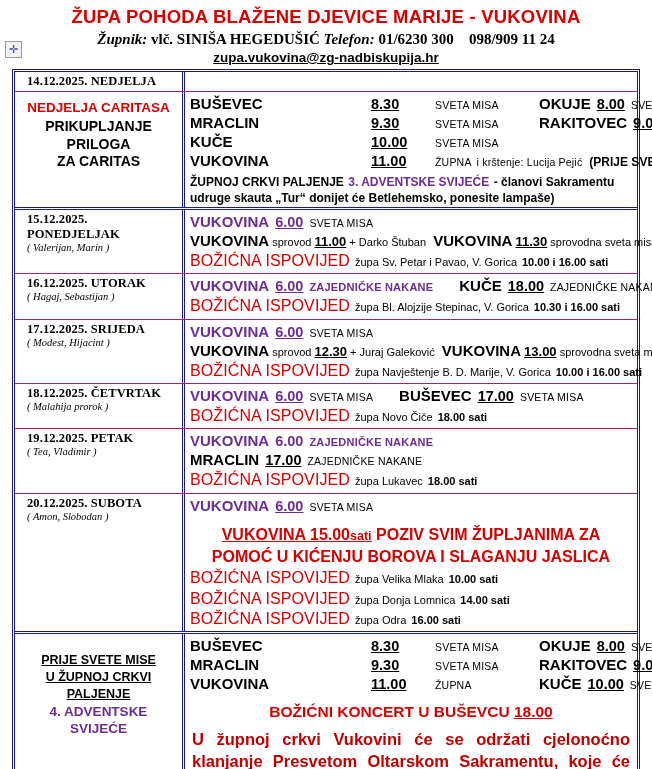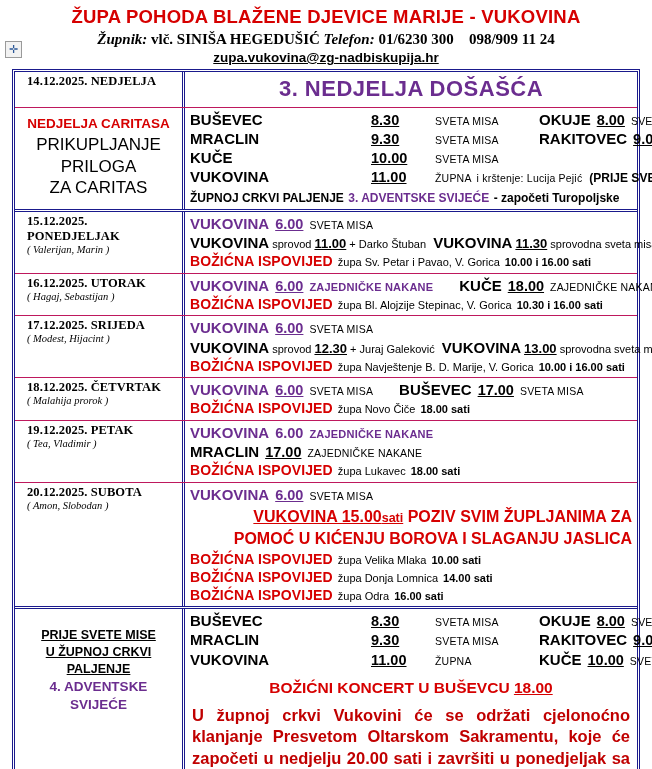--- a/index.html
+++ b/index.html
@@ -70,36 +70,36 @@
   .bold{font-weight:bold;}
 
   .colA{width:175px;flex:0 0 175px;}
   .colB{width:58px;flex:0 0 58px;}
   .colC{width:78px;flex:0 0 78px;}
   .gap{width:26px;flex:0 0 26px;}
 
   
   .lblk{padding-top:4px;}
   .cred{color:#D60000;font-weight:bold;font-size:13.5px;line-height:1.5;}
-  .cblk{font-weight:normal;font-size:17px;line-height:1.25;}
+  .cblk{font-weight:bold;font-size:14px;line-height:1.25;}
   .pre{font-weight:bold;font-size:12.5px;line-height:1.35;text-decoration:underline;}
   .adv{color:#6B2D8F;font-weight:bold;font-size:13.5px;line-height:1.3;}
 
   
   .conf{display:flex;align-items:baseline;white-space:nowrap;line-height:1.2;margin:1px 0;}
-  .conf-tag{color:#D60000;font-weight:bold;font-size:14px;letter-spacing:.1px;}
+  .conf-tag{color:#D60000;font-weight:normal;font-size:16px;letter-spacing:.1px;}
   .conf-txt{font-size:11px;margin-left:5px;}
 
   
   .fun{white-space:nowrap;line-height:1.2;margin:1px 0;font-size:11px;}
   .fun .big{font-weight:bold;font-size:15px;}
   .fun .u{font-weight:bold;font-size:13px;text-decoration:underline;}
 
   
-  .callbig{color:#D60000;font-weight:bold;font-size:16px;text-align:right;line-height:1.3;margin:3px 0 1px 0;}
+  .callbig{color:#D60000;font-weight:bold;font-size:16px;text-align:center;line-height:1.3;margin:10px 0 1px 0;}
   .callbig .u{text-decoration:underline;}
   .callbig .sm{font-size:12.5px;}
 
   
   .concert{color:#D60000;font-weight:bold;font-size:15.5px;text-align:center;margin:10px 0 4px 0;}
   .concert .u{text-decoration:underline;}
   .adoration{color:#C00000;font-weight:bold;font-size:16.5px;line-height:1.3;text-align:justify;margin:8px 2px 4px 2px;}
 </style>
 </head>
 <body>
@@ -119,23 +119,20 @@
     <div class="hdr-mail">zupa.vukovina@zg-nadbiskupija.hr</div>
   </div>
   <div class="movehandle">✛</div>
 
   <div class="tbl">
 
     <div class="row">
       <div class="cL">
         <div class="date">14.12.2025.  NEDJELJA</div>
       </div>
-      <div class="cR">
-        <div class="banner">3.  NEDJELJA   DOŠAŠĆA</div>
-      </div>
     </div>
 
     <div class="row thick">
       <div class="cL">
         <div class="lblk">
           <div class="cred">NEDJELJA CARITASA</div>
           <div class="cblk">PRIKUPLJANJE</div>
           <div class="cblk">PRILOGA</div>
           <div class="cblk">ZA CARITAS</div>
         </div>
@@ -172,22 +169,23 @@
           <span class="place colA">VUKOVINA</span>
           <span class="time colB">11.00</span>
           <span class="note">ŽUPNA</span>
           <span class="note" style="margin-left:5px">i krštenje: Lucija Pejić</span>
           <span class="bold" style="font-size:12px;margin-left:7px">(PRIJE SVETE MISE U</span>
         </div>
 
         <div style="white-space:nowrap;line-height:1.2">
           <span class="bold" style="font-size:12px">ŽUPNOJ CRKVI PALJENJE</span>
           <span class="bold purple" style="font-size:12px">3. ADVENTSKE  SVIJEĆE</span>
-          <span class="bold" style="font-size:12px">- započeti Turopoljske</span>
-        </div>
+          <span class="bold" style="font-size:12px">- članovi Sakramentu</span>
+        </div>
+        <div class="bold" style="font-size:12px;white-space:nowrap;line-height:1.2">udruge  skauta „Tur“ donijet će Betlehemsko, ponesite lampaše)</div>
       </div>
     </div>
 
     <div class="row">
       <div class="cL">
         <div class="date">15.12.2025.  PONEDJELJAK</div>
         <div class="saints">( Valerijan, Marin )</div>
       </div>
       <div class="cR">
         <div class="mline">

